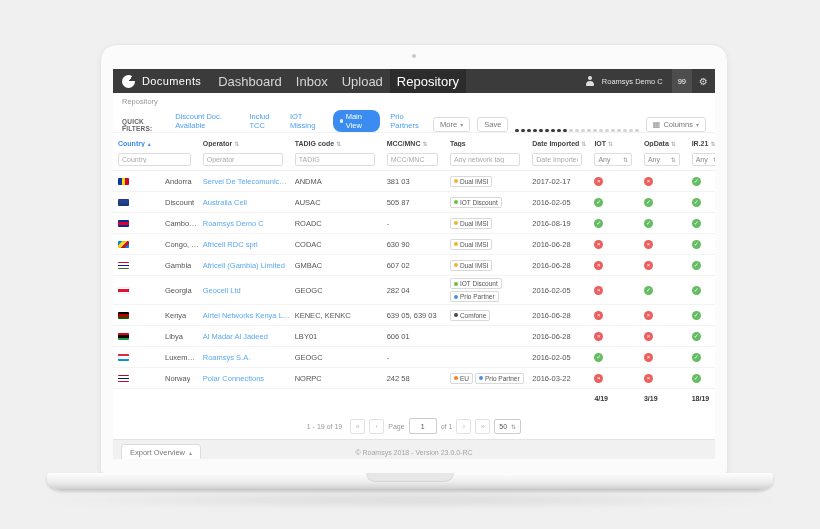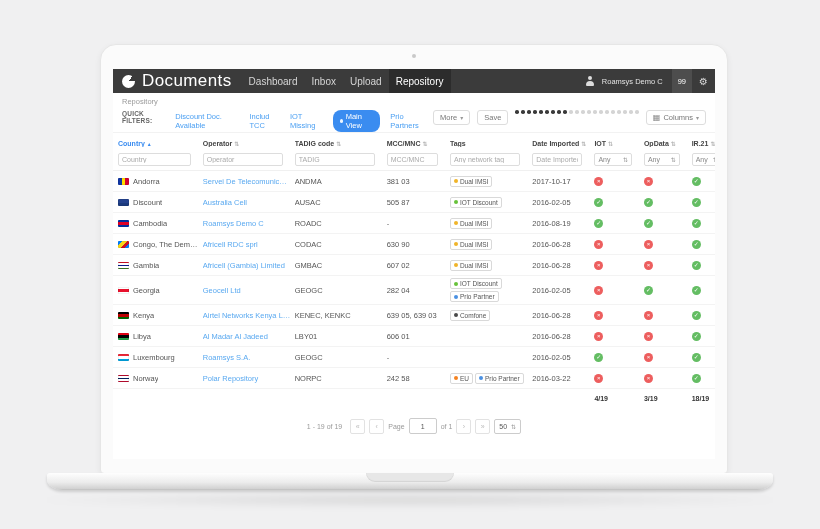--- a/index.html
+++ b/index.html
@@ -37,35 +37,35 @@
   .app{
     position:absolute;left:12px;top:24px;width:602px;height:390px;
     background:#fff;overflow:hidden;display:flex;flex-direction:column;
     font-size:7.5px;color:#555;
   }
   
   .topbar{height:24px;flex:0 0 24px;background:#3b3b3b;display:flex;align-items:stretch;color:#e8e8e8;}
   .logo-wrap{display:flex;align-items:center;padding:0 7px 0 9px;}
   .logo{width:13px;height:13px;border-radius:50%;
     background:conic-gradient(from 35deg,#3b3b3b 0 55deg,#ffffff 55deg 360deg);}
-  .app-title{display:flex;align-items:center;font-size:17px;color:#fff;letter-spacing:0.4px;padding-right:10px;}
+  .app-title{display:flex;align-items:center;font-size:11px;color:#fff;letter-spacing:0.4px;padding-right:10px;}
   .nav{display:flex;align-items:stretch;}
-  .nav-item{display:flex;align-items:center;padding:0 7px;font-size:10px;color:#d6d6d6;cursor:pointer;}
+  .nav-item{display:flex;align-items:center;padding:0 7px;font-size:13px;color:#d6d6d6;cursor:pointer;}
   .nav-item.active{background:#2c2c2c;color:#fff;}
   .topbar-right{margin-left:auto;display:flex;align-items:stretch;}
   .person-icon{position:relative;width:9px;height:10px;align-self:center;margin-right:7px;}
   .person-icon::before{content:"";position:absolute;left:2.5px;top:0;width:4px;height:4px;border-radius:50%;background:#ddd;}
   .person-icon::after{content:"";position:absolute;left:0.5px;top:4.5px;width:8px;height:5px;border-radius:4px 4px 1px 1px;background:#ddd;}
   .user-name{display:flex;align-items:center;font-size:7.5px;color:#e2e2e2;padding-right:9px;}
   .badge99{display:flex;align-items:center;background:#4d4d4d;padding:0 6px;font-size:7.5px;color:#fff;}
   .gear{display:flex;align-items:center;padding:0 7px;font-size:10px;color:#d9d9d9;}
   
   .crumb{flex:0 0 17px;display:flex;align-items:center;padding:0 9px;color:#9a9a9a;font-size:7.5px;background:#fff;}
   
-  .filterbar{flex:0 0 22px;display:flex;align-items:flex-start;padding:0 9px;gap:7px;border-bottom:1px solid #f2f2f2;}
+  .filterbar{flex:0 0 22px;display:flex;align-items:flex-end;padding:0 9px;gap:7px;border-bottom:1px solid #f2f2f2;}
   .qf-label{font-size:6.5px;font-weight:bold;color:#666;letter-spacing:0.2px;}
   .qf-links{display:flex;align-items:center;gap:10px;}
   .qlink{color:var(--link,#4da0f2);cursor:pointer;font-size:7.5px;}
   .qpill{display:flex;align-items:center;gap:3px;background:var(--accent,#3a8cf0);color:#fff;
     border-radius:8px;padding:2px 7px;font-size:7.5px;cursor:pointer;}
   .qpill .pdot{width:4px;height:4px;border-radius:50%;background:#fff;opacity:.9;}
   .btn{border:1px solid #ddd;border-radius:3px;background:#fff;color:#777;
     padding:2px 6px;font-size:7.5px;cursor:pointer;display:inline-flex;align-items:center;gap:3px;}
   .dots{margin-left:auto;display:flex;align-items:center;gap:2.5px;}
   .dot{width:3.5px;height:3.5px;border-radius:50%;background:#d4d4d4;cursor:pointer;}
@@ -90,21 +90,21 @@
     font-family:"Liberation Sans","DejaVu Sans",sans-serif;}
   .finput::placeholder{color:#aaa;}
   .fselect{width:calc(100% - 8px);border:1px solid #ddd;border-radius:2px;height:13px;
     display:flex;align-items:center;justify-content:space-between;padding:0 3px;box-sizing:border-box;
     color:#888;font-size:7px;background:#fff;cursor:pointer;}
   .c9 .fselect{width:30px;}
   .spin{color:#999;font-size:6px;}
   .flag{display:inline-block;width:11px;height:7px;margin-right:4px;flex:0 0 11px;
     box-shadow:inset 0 0 0 0.5px rgba(0,0,0,0.12);border-radius:1px;}
   .country-cell{display:flex;align-items:center;white-space:nowrap;}
-  .country-name{overflow:hidden;text-overflow:ellipsis;color:#555;}
+  .country-name{overflow:hidden;text-overflow:ellipsis;color:#555;margin-left:32px;}
   .oplink{color:#5aa9f0;cursor:pointer;white-space:nowrap;overflow:hidden;text-overflow:ellipsis;display:block;}
   .mono-val{color:#555;}
   .tags-cell{display:flex;flex-wrap:wrap;gap:2px;padding:2px 4px 2px 0;}
   .tag{display:inline-flex;align-items:center;gap:2px;border:1px solid #d9d9d9;border-radius:2px;
     background:#fff;color:#555;font-size:6.5px;padding:1px 3px;white-space:nowrap;}
   .tdot{width:4px;height:4px;border-radius:50%;flex:0 0 4px;}
   .statusicon{display:inline-flex;width:9px;height:9px;border-radius:50%;align-items:center;justify-content:center;
     color:#fff;font-size:6px;line-height:1;cursor:pointer;}
   .statusicon.ok{background:var(--success,#64bd63);}
   .statusicon.no{background:var(--danger,#ed5e5e);}
@@ -276,21 +276,21 @@
               <span class="oplink">Servei De Telecomunicacions dA...</span>
             </span>
             <span class="cell c3 mono-val">ANDMA</span>
             <span class="cell c4 mono-val">381 03</span>
             <span class="cell c5 tags-cell">
               <span class="tag">
                 <span class="tdot" style="background: rgb(240, 180, 41);"></span>
                 <span>Dual IMSI</span>
               </span>
             </span>
-            <span class="cell c6 mono-val">2017-10-17</span>
+            <span class="cell c6 mono-val">2017-02-17</span>
             <span class="cell c7"><span class="statusicon no">×</span></span>
             <span class="cell c8"><span class="statusicon no">×</span></span>
             <span class="cell c9"><span class="statusicon ok">✓</span></span>
           </div>
           <div class="trow">
             <span class="cell c1 country-cell">
               <span class="flag" style="background: linear-gradient(rgb(36, 66, 142) 0%, rgb(36, 66, 142) 50%, rgb(27, 58, 125) 50%, rgb(27, 58, 125) 100%);"></span>
               <span class="country-name">Discount</span>
             </span>
             <span class="cell c2">
@@ -449,21 +449,21 @@
             <span class="cell c7"><span class="statusicon ok">✓</span></span>
             <span class="cell c8"><span class="statusicon no">×</span></span>
             <span class="cell c9"><span class="statusicon ok">✓</span></span>
           </div>
           <div class="trow">
             <span class="cell c1 country-cell">
               <span class="flag" style="background: linear-gradient(rgb(186, 12, 47) 0%, rgb(186, 12, 47) 20%, rgb(255, 255, 255) 20%, rgb(255, 255, 255) 40%, rgb(0, 32, 91) 40%, rgb(0, 32, 91) 60%, rgb(255, 255, 255) 60%, rgb(255, 255, 255) 80%, rgb(186, 12, 47) 80%, rgb(186, 12, 47) 100%);"></span>
               <span class="country-name">Norway</span>
             </span>
             <span class="cell c2">
-              <span class="oplink">Polar Repository</span>
+              <span class="oplink">Polar Connections</span>
             </span>
             <span class="cell c3 mono-val">NORPC</span>
             <span class="cell c4 mono-val">242 58</span>
             <span class="cell c5 tags-cell">
               <span class="tag">
                 <span class="tdot" style="background: rgb(245, 130, 32);"></span>
                 <span>EU</span>
               </span>
               <span class="tag">
                 <span class="tdot" style="background: rgb(74, 144, 226);"></span>
@@ -492,20 +492,27 @@
       <input class="pinput" value="1" style="">
       <span>of 1</span>
       <span class="pbtn">›</span>
       <span class="pbtn">»</span>
       <span class="psize">
           <span>50</span>
           <span class="spin">⇅</span>
         </span>
     </div>
 
+    <div class="appfooter">
+      <span class="copyright">© Roamsys 2018 - Version 23.0.0-RC</span>
+      <span class="export-btn">
+          <span>Export Overview</span>
+          <span class="caret">▴</span>
+        </span>
+    </div>
 
   </div>
 </div>
 
 <div class="base">
   <div class="notch"></div>
 </div>
 <div class="floor-shadow"></div>
 
 </body></html>

